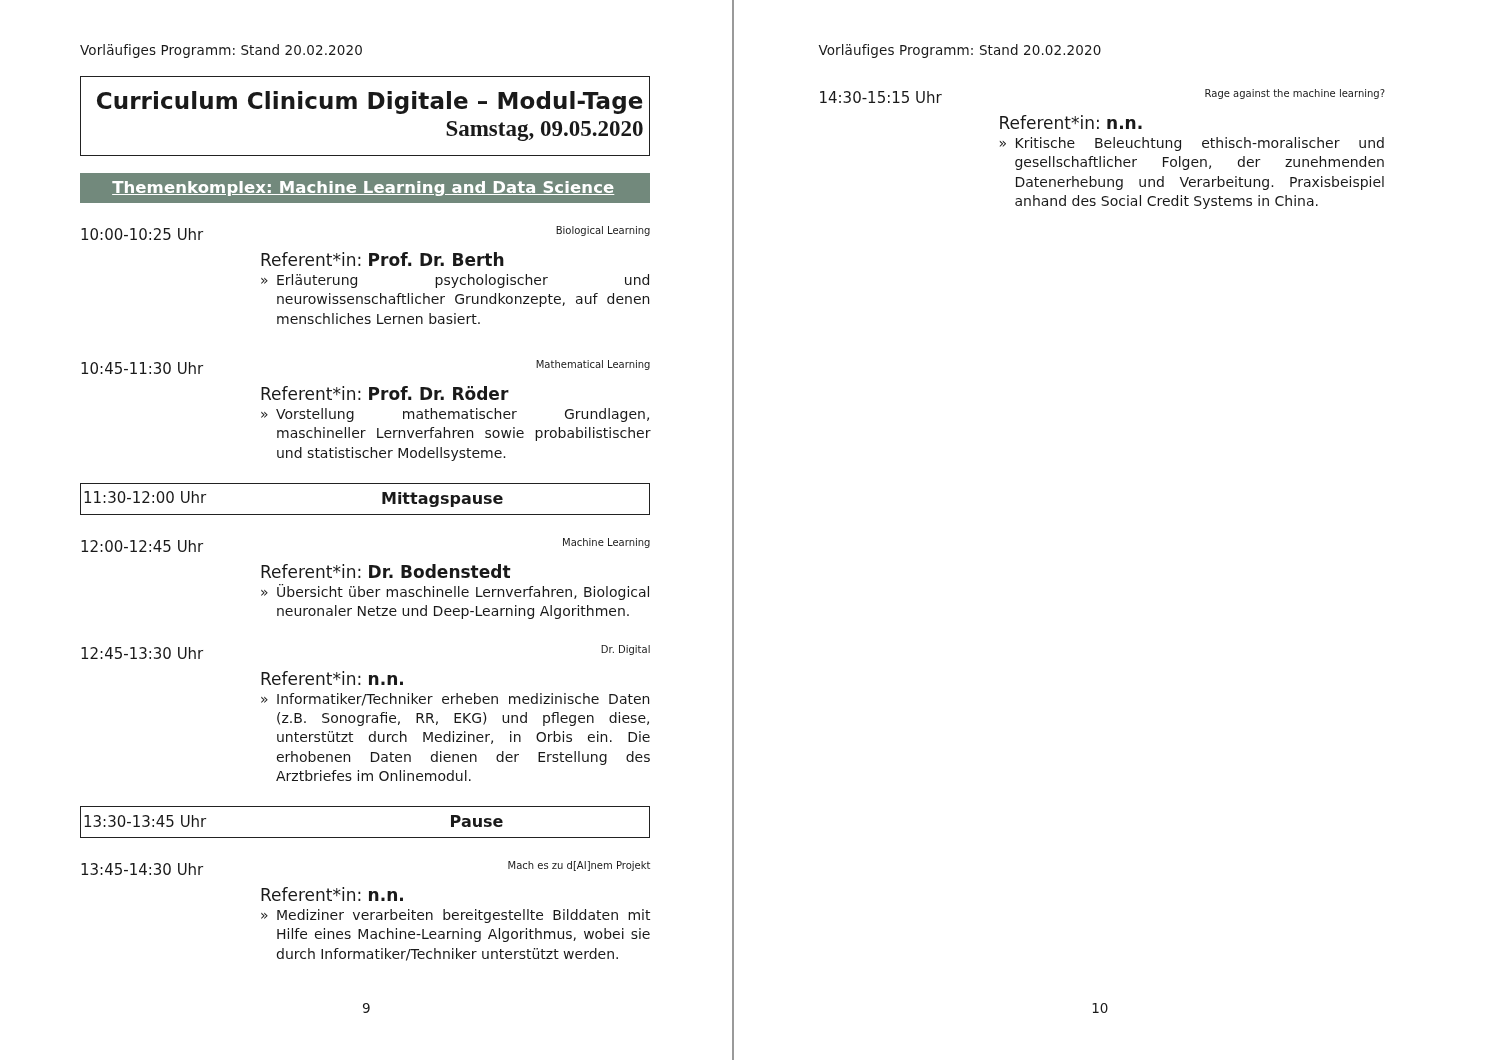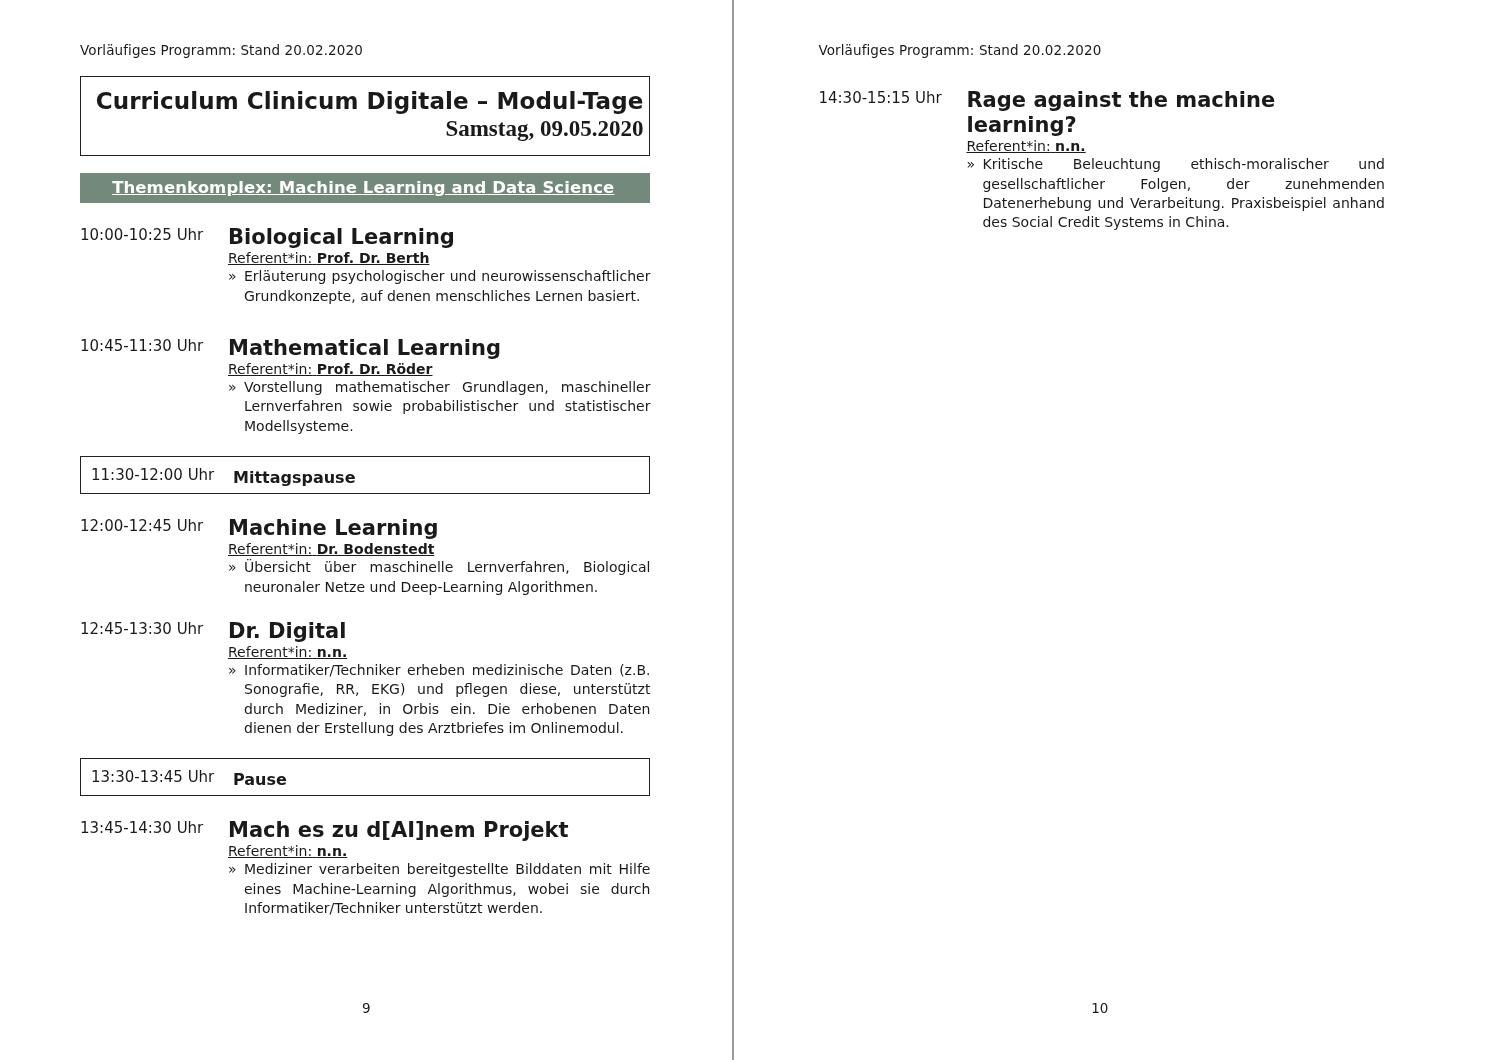--- a/index.html
+++ b/index.html
@@ -65,39 +65,41 @@
     text-align: center;
     font-size: 16.5px;
     font-weight: bold;
     text-decoration: underline;
     padding: 5px 4px 6px 0;
     letter-spacing: 0.1px;
   }
   .session {
     display: flex;
     margin-top: 22px;
+    gap: 32px;
   }
   .session .time {
     width: 148px;
     flex: 0 0 148px;
     font-size: 15px;
     padding-top: 1px;
     white-space: nowrap;
   }
   .session .body {
     flex: 1 1 auto;
   }
   .session .session-title {
-    font-size: 21px;
-    font-weight: bold;
+    font-size: 10px;
+    font-weight: normal;
     line-height: 1.2;
+    text-align: right;
   }
   .speaker {
-    font-size: 14px;
-    text-decoration: underline;
+    font-size: 17px;
+    margin-top: 13px;
   }
   .speaker .speaker-name {
     font-weight: bold;
   }
   .bullet {
     display: flex;
     margin-top: 1px;
   }
   .bullet .marker {
     flex: 0 0 16px;
@@ -107,35 +109,34 @@
   .bullet .text {
     flex: 1 1 auto;
     font-size: 14px;
     line-height: 1.38;
     text-align: justify;
   }
   .break-row {
     display: flex;
     border: 1.5px solid #222;
     margin-top: 20px;
-    padding: 5px 6px 6px 10px;
+    padding: 5px 6px 6px 2px;
     align-items: center;
   }
   .break-row .time {
     width: 142px;
     flex: 0 0 142px;
     font-size: 15px;
   }
   .break-row .label {
     flex: 1 1 auto;
-    text-align: left;
+    text-align: right;
     font-size: 16px;
     font-weight: bold;
     padding-right: 140px;
-    margin-top: 6px;
   }
   .page-number {
     position: absolute;
     bottom: 44px;
     left: 0;
     width: 100%;
     text-align: center;
     font-size: 13.5px;
   }
   .spacer-sm { height: 8px; }

